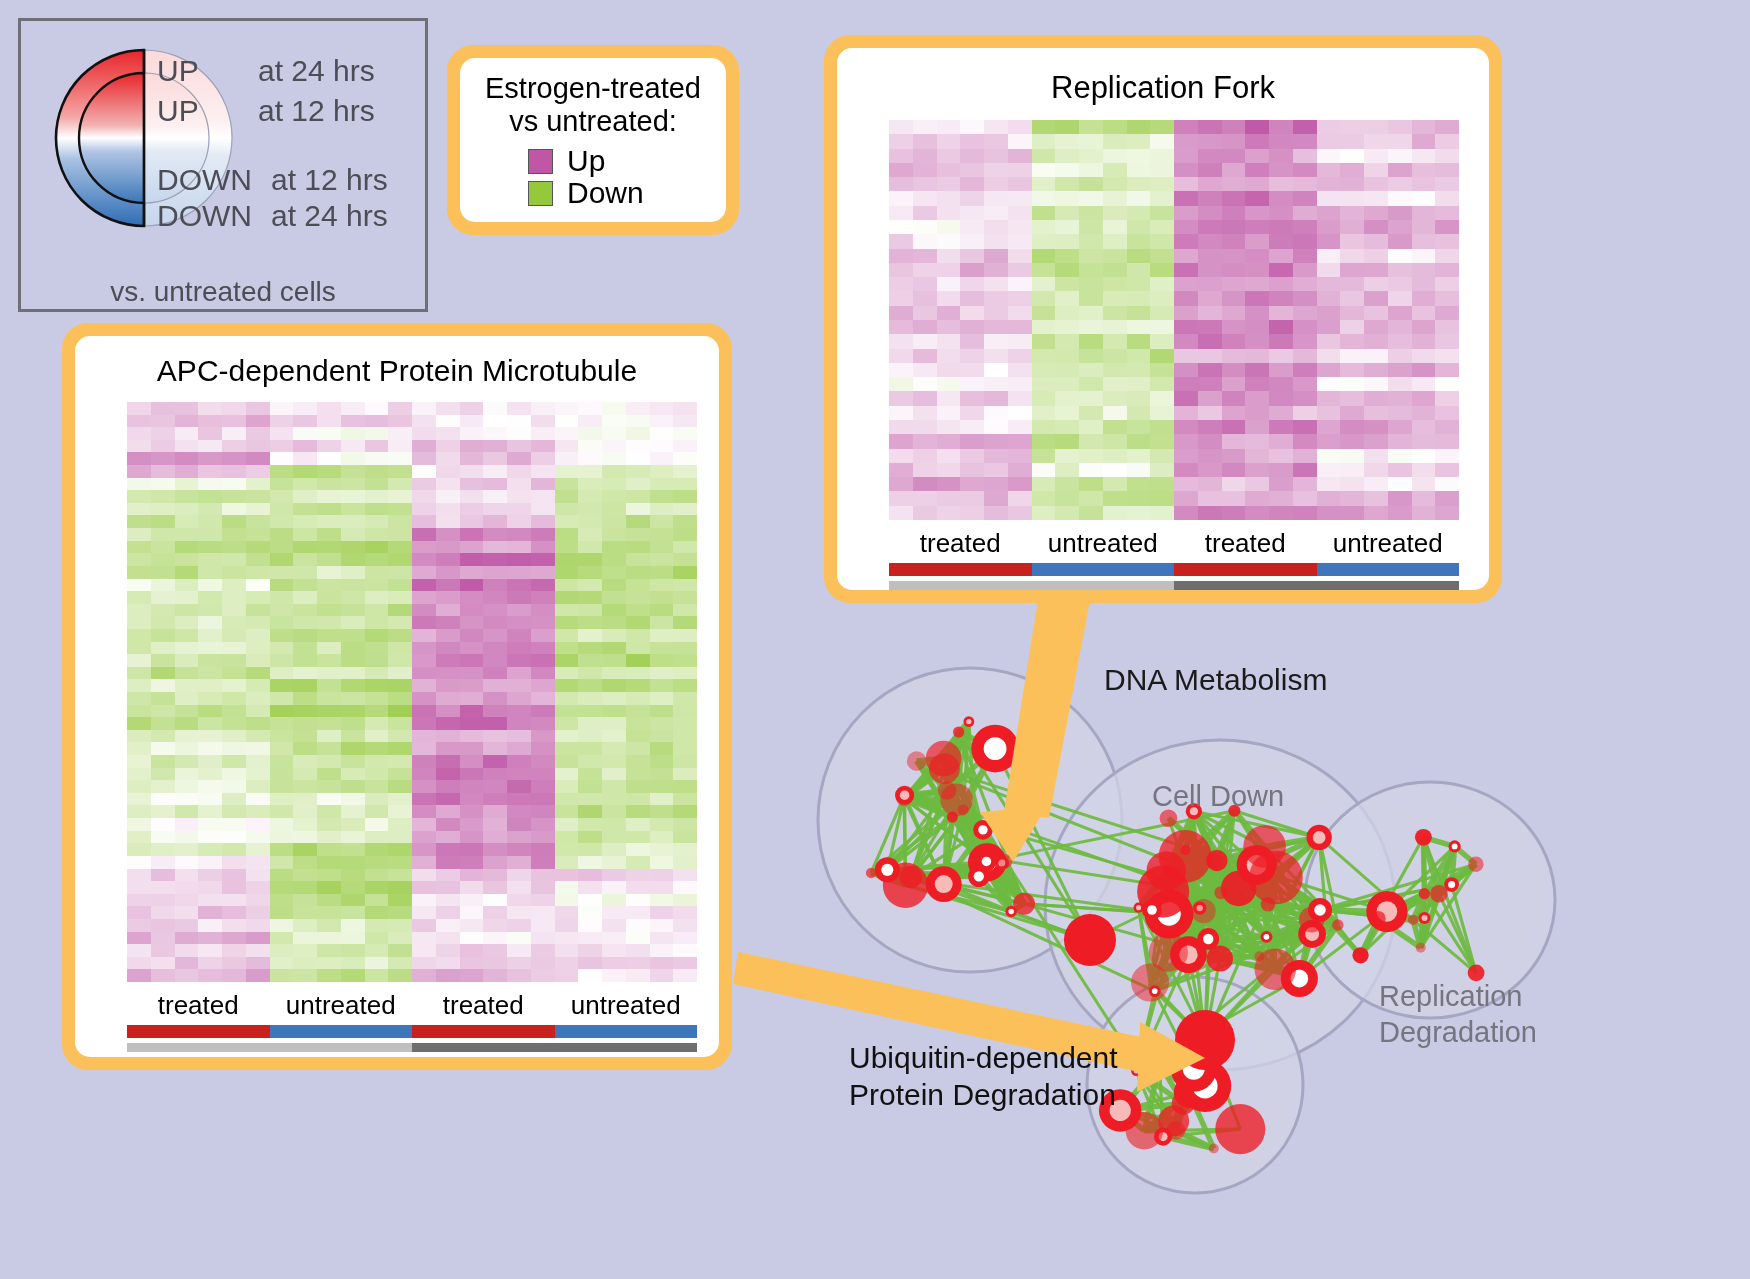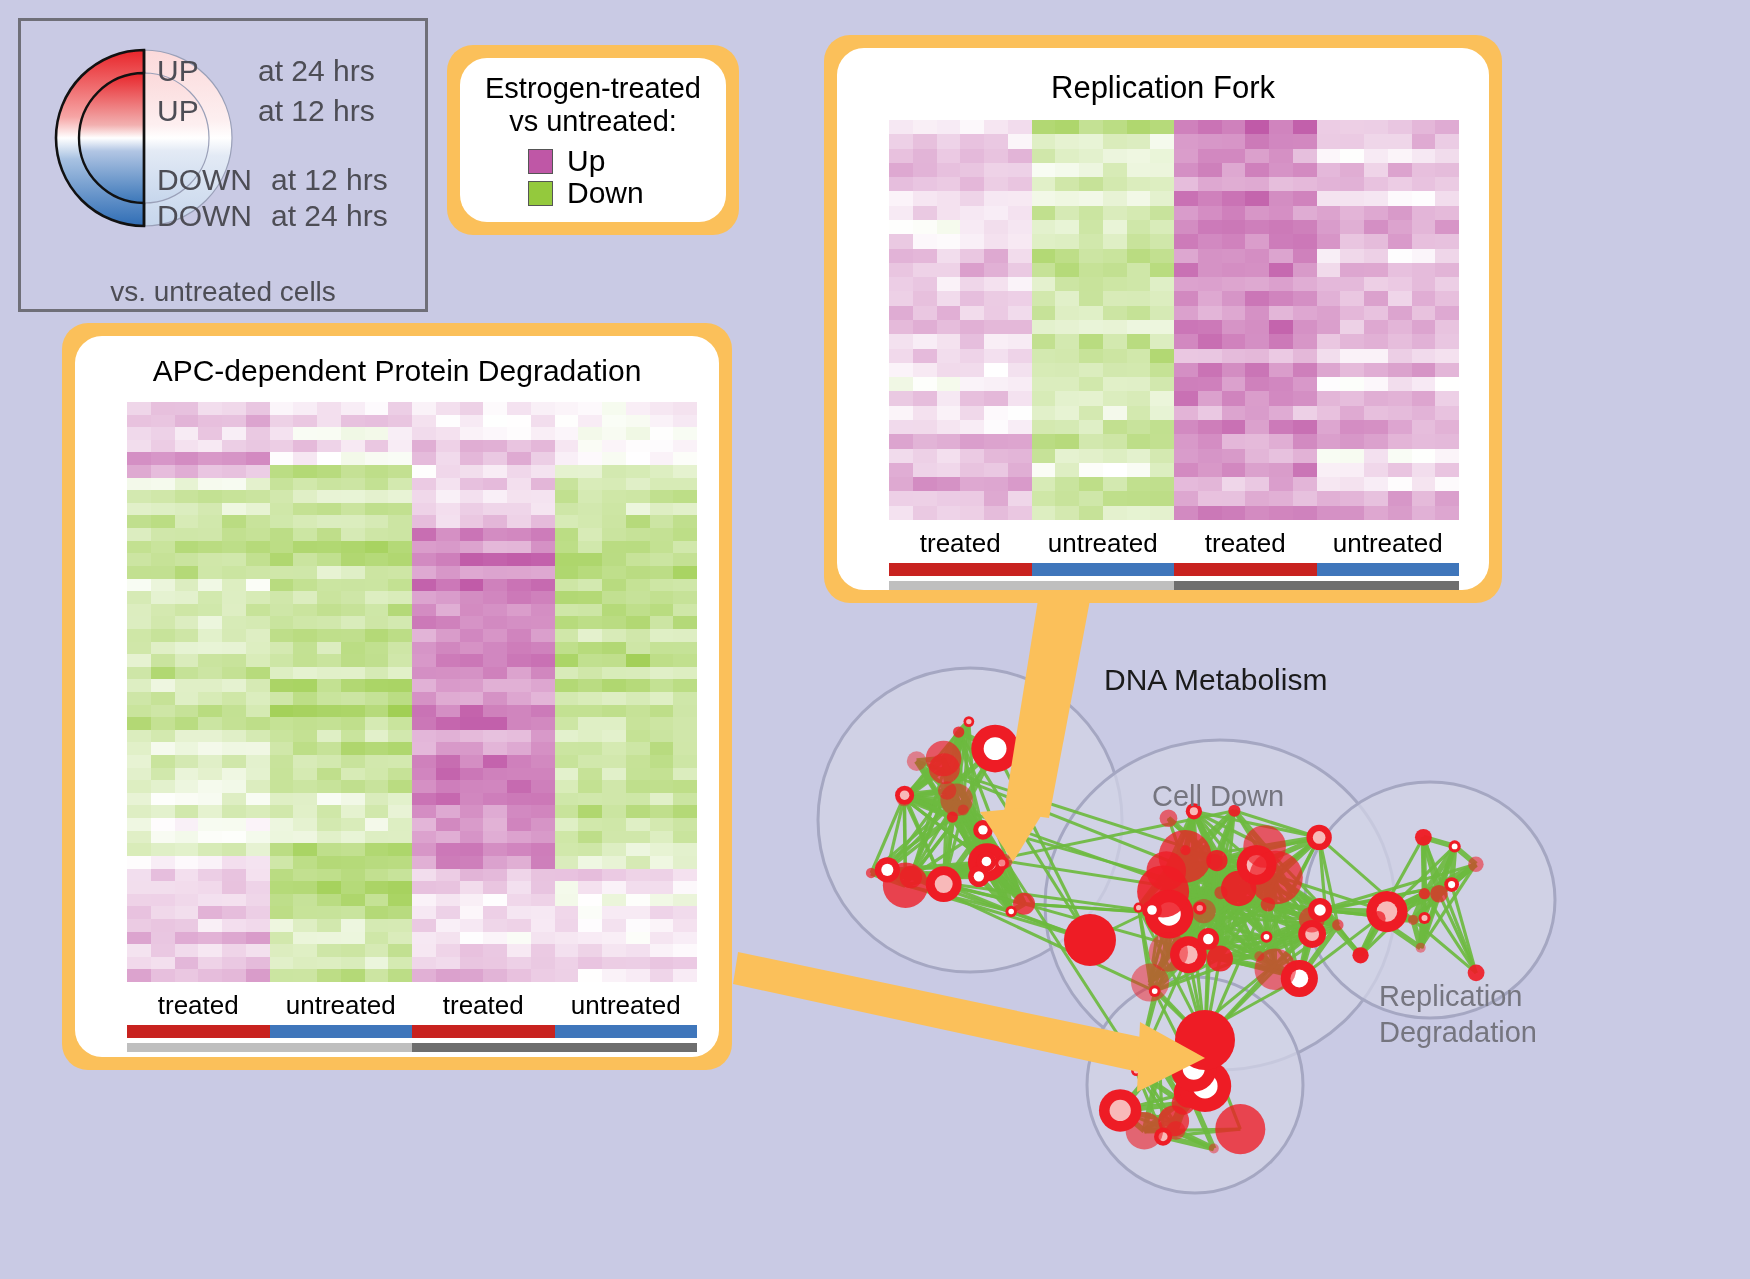--- a/index.html
+++ b/index.html
@@ -37,21 +37,21 @@
   .ocard{
     position:absolute;
     background:#fbc05a;
     border-radius:26px;
     padding:13px;
     box-sizing:border-box;
   }
   .ocard > .inner{
     width:100%;height:100%;
     background:#ffffff;
-    border-radius:27px;
+    border-radius:15px;
     box-sizing:border-box;
     position:relative;
     overflow:hidden;
   }
 
   
   #key-card{left:447px;top:45px;width:292px;height:190px;}
   #key-card .inner{padding:14px 10px 8px 10px;}
   .key-title{
     text-align:center;font-size:29px;color:#000;line-height:1.14;
@@ -869,21 +869,21 @@
           <span style="flex: 1 1 0%; background: rgb(191, 191, 191);"></span>
             <span style="flex: 1 1 0%; background: rgb(110, 110, 110);"></span>
         </div>
 
       </div>
     </div>
   </div>
 
   <div class="ocard" id="apc-card">
     <div class="inner">
-      <div class="panel-title">APC-dependent Protein Degradation</div>
+      <div class="panel-title">APC-dependent Protein Microtubule</div>
       <div class="hm" id="hm-apc" style="left: 52px; top: 66px; width: 570px; height: 580px; grid-template-columns: repeat(24, 1fr); grid-template-rows: repeat(46, 1fr);">
           <i style="background: rgb(239, 214, 233);"></i>
           <i style="background: rgb(231, 192, 221);"></i>
           <i style="background: rgb(231, 193, 222);"></i>
           <i style="background: rgb(242, 221, 237);"></i>
           <i style="background: rgb(240, 216, 234);"></i>
           <i style="background: rgb(233, 198, 225);"></i>
           <i style="background: rgb(251, 245, 250);"></i>
           <i style="background: rgb(248, 237, 246);"></i>
           <i style="background: rgb(243, 223, 238);"></i>
@@ -2841,14 +2841,18 @@
     <path d="M738,952 L1155,1040 L1148,1074 L733,984 Z" fill="#fbc05a"></path>
     <path d="M1140,1022 L1205,1058 L1137,1092 Z" fill="#fbc05a"></path>
   </svg>
 
   <div class="net-lbl" id="lbl-dna">DNA Metabolism</div>
   <div class="net-lbl" id="lbl-cc">Cell Down</div>
   <div class="net-lbl" id="lbl-mt">
     <div>Replication</div>
     <div>Degradation</div>
   </div>
+  <div class="net-lbl" id="lbl-ub">
+    <div>Ubiquitin-dependent</div>
+    <div>Protein Degradation</div>
+  </div>
 
 </div>
 
 </body></html>

